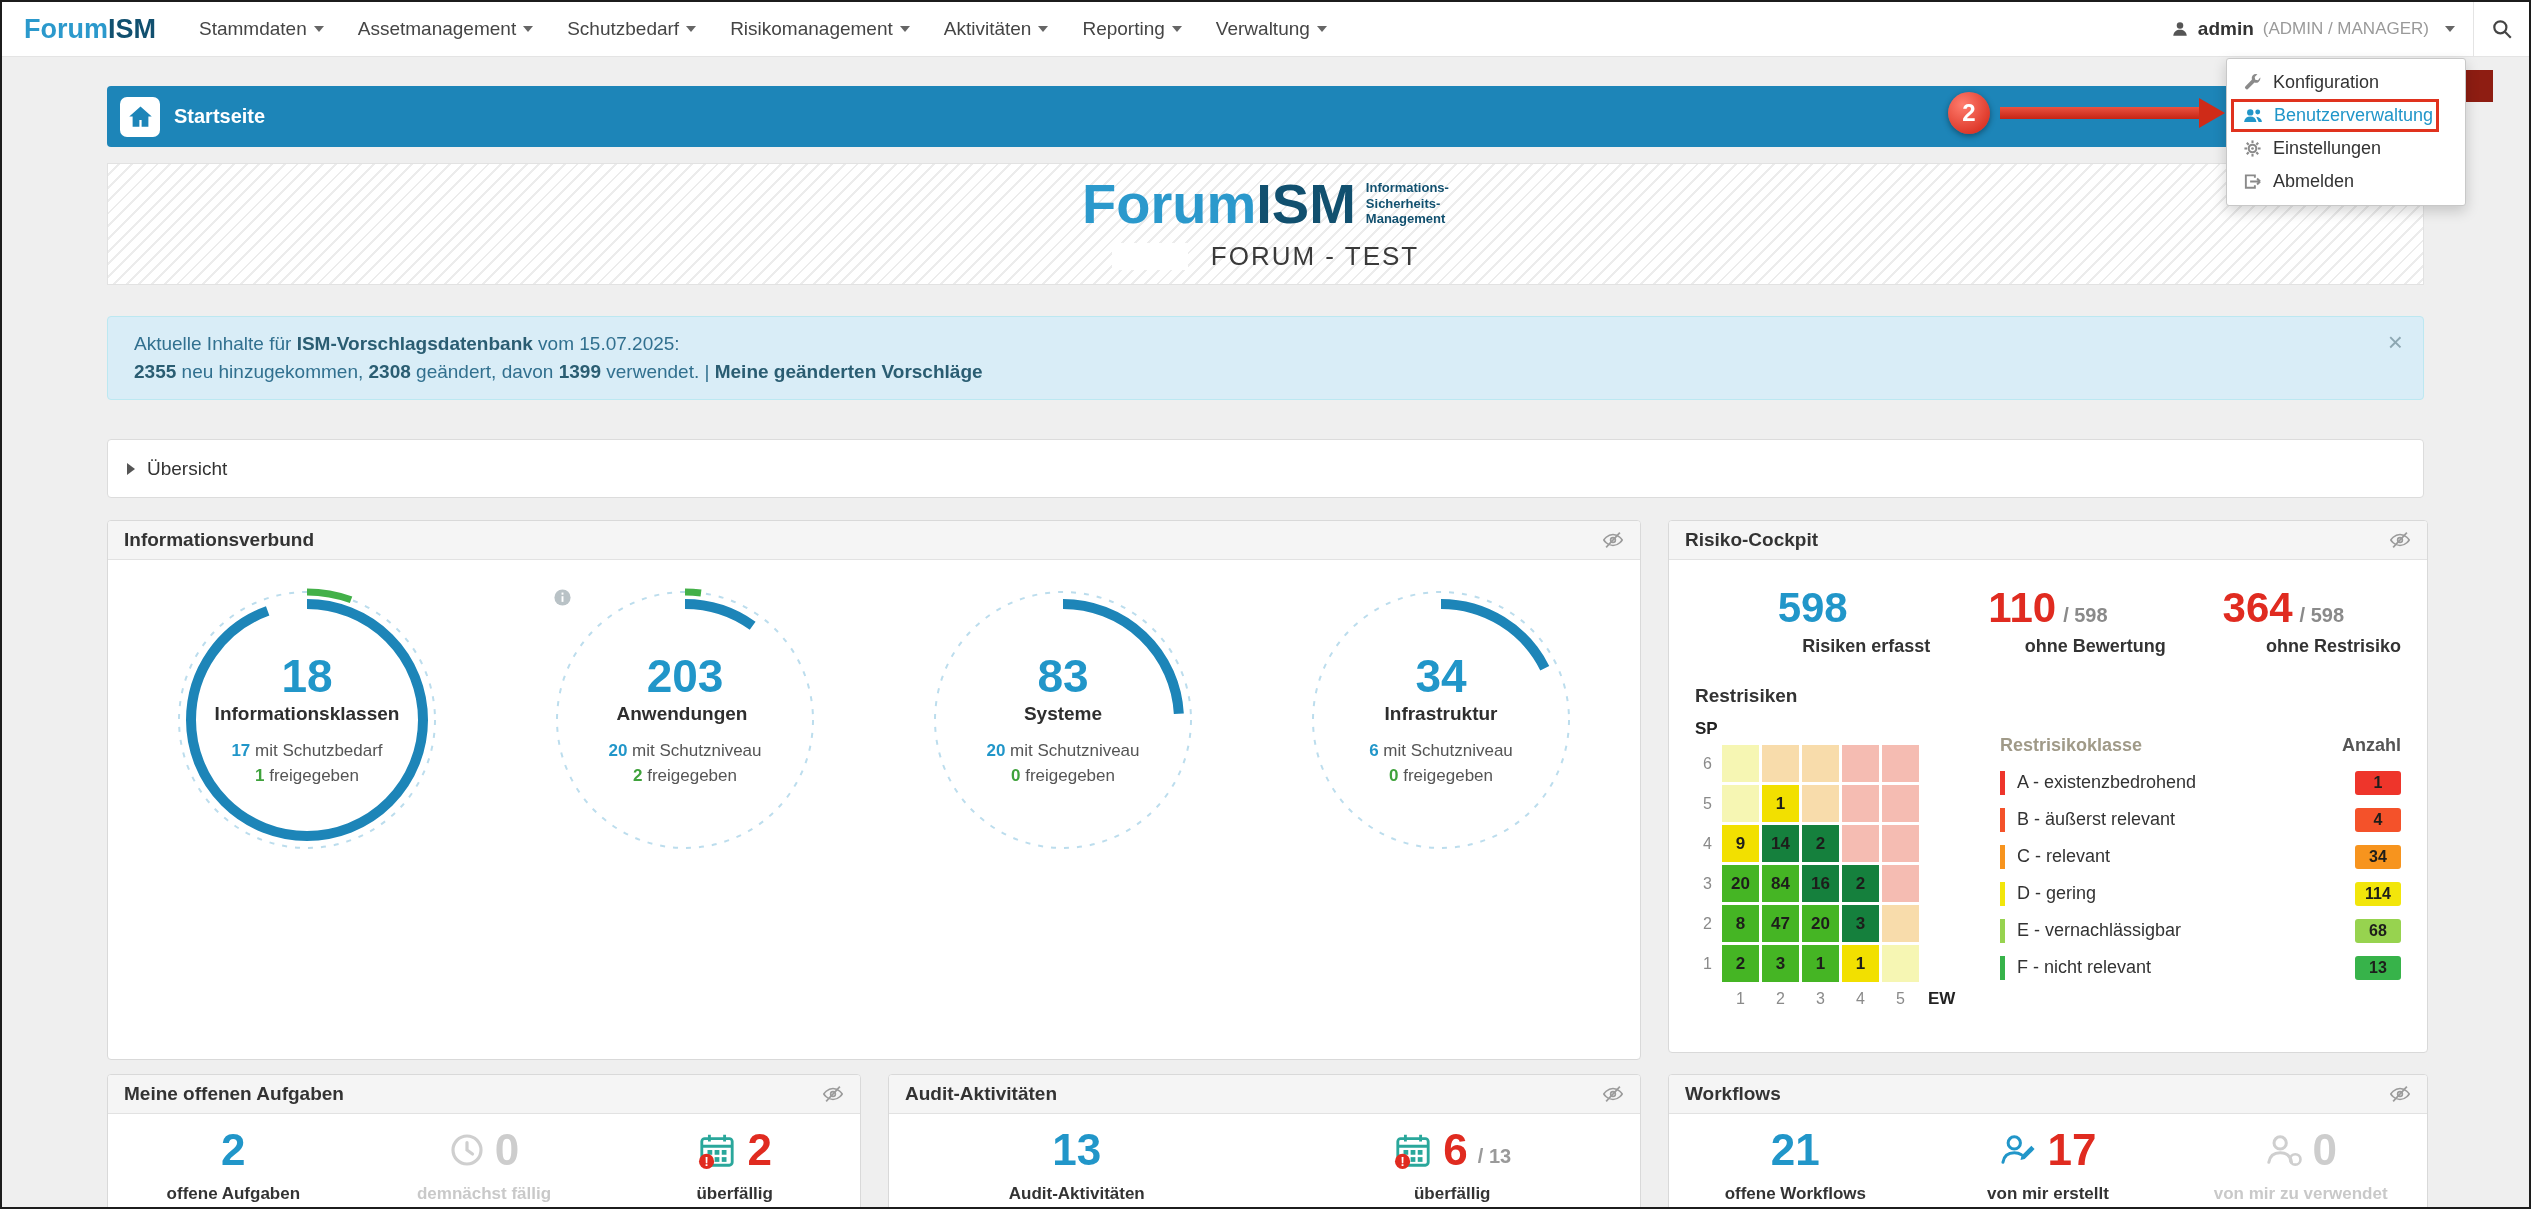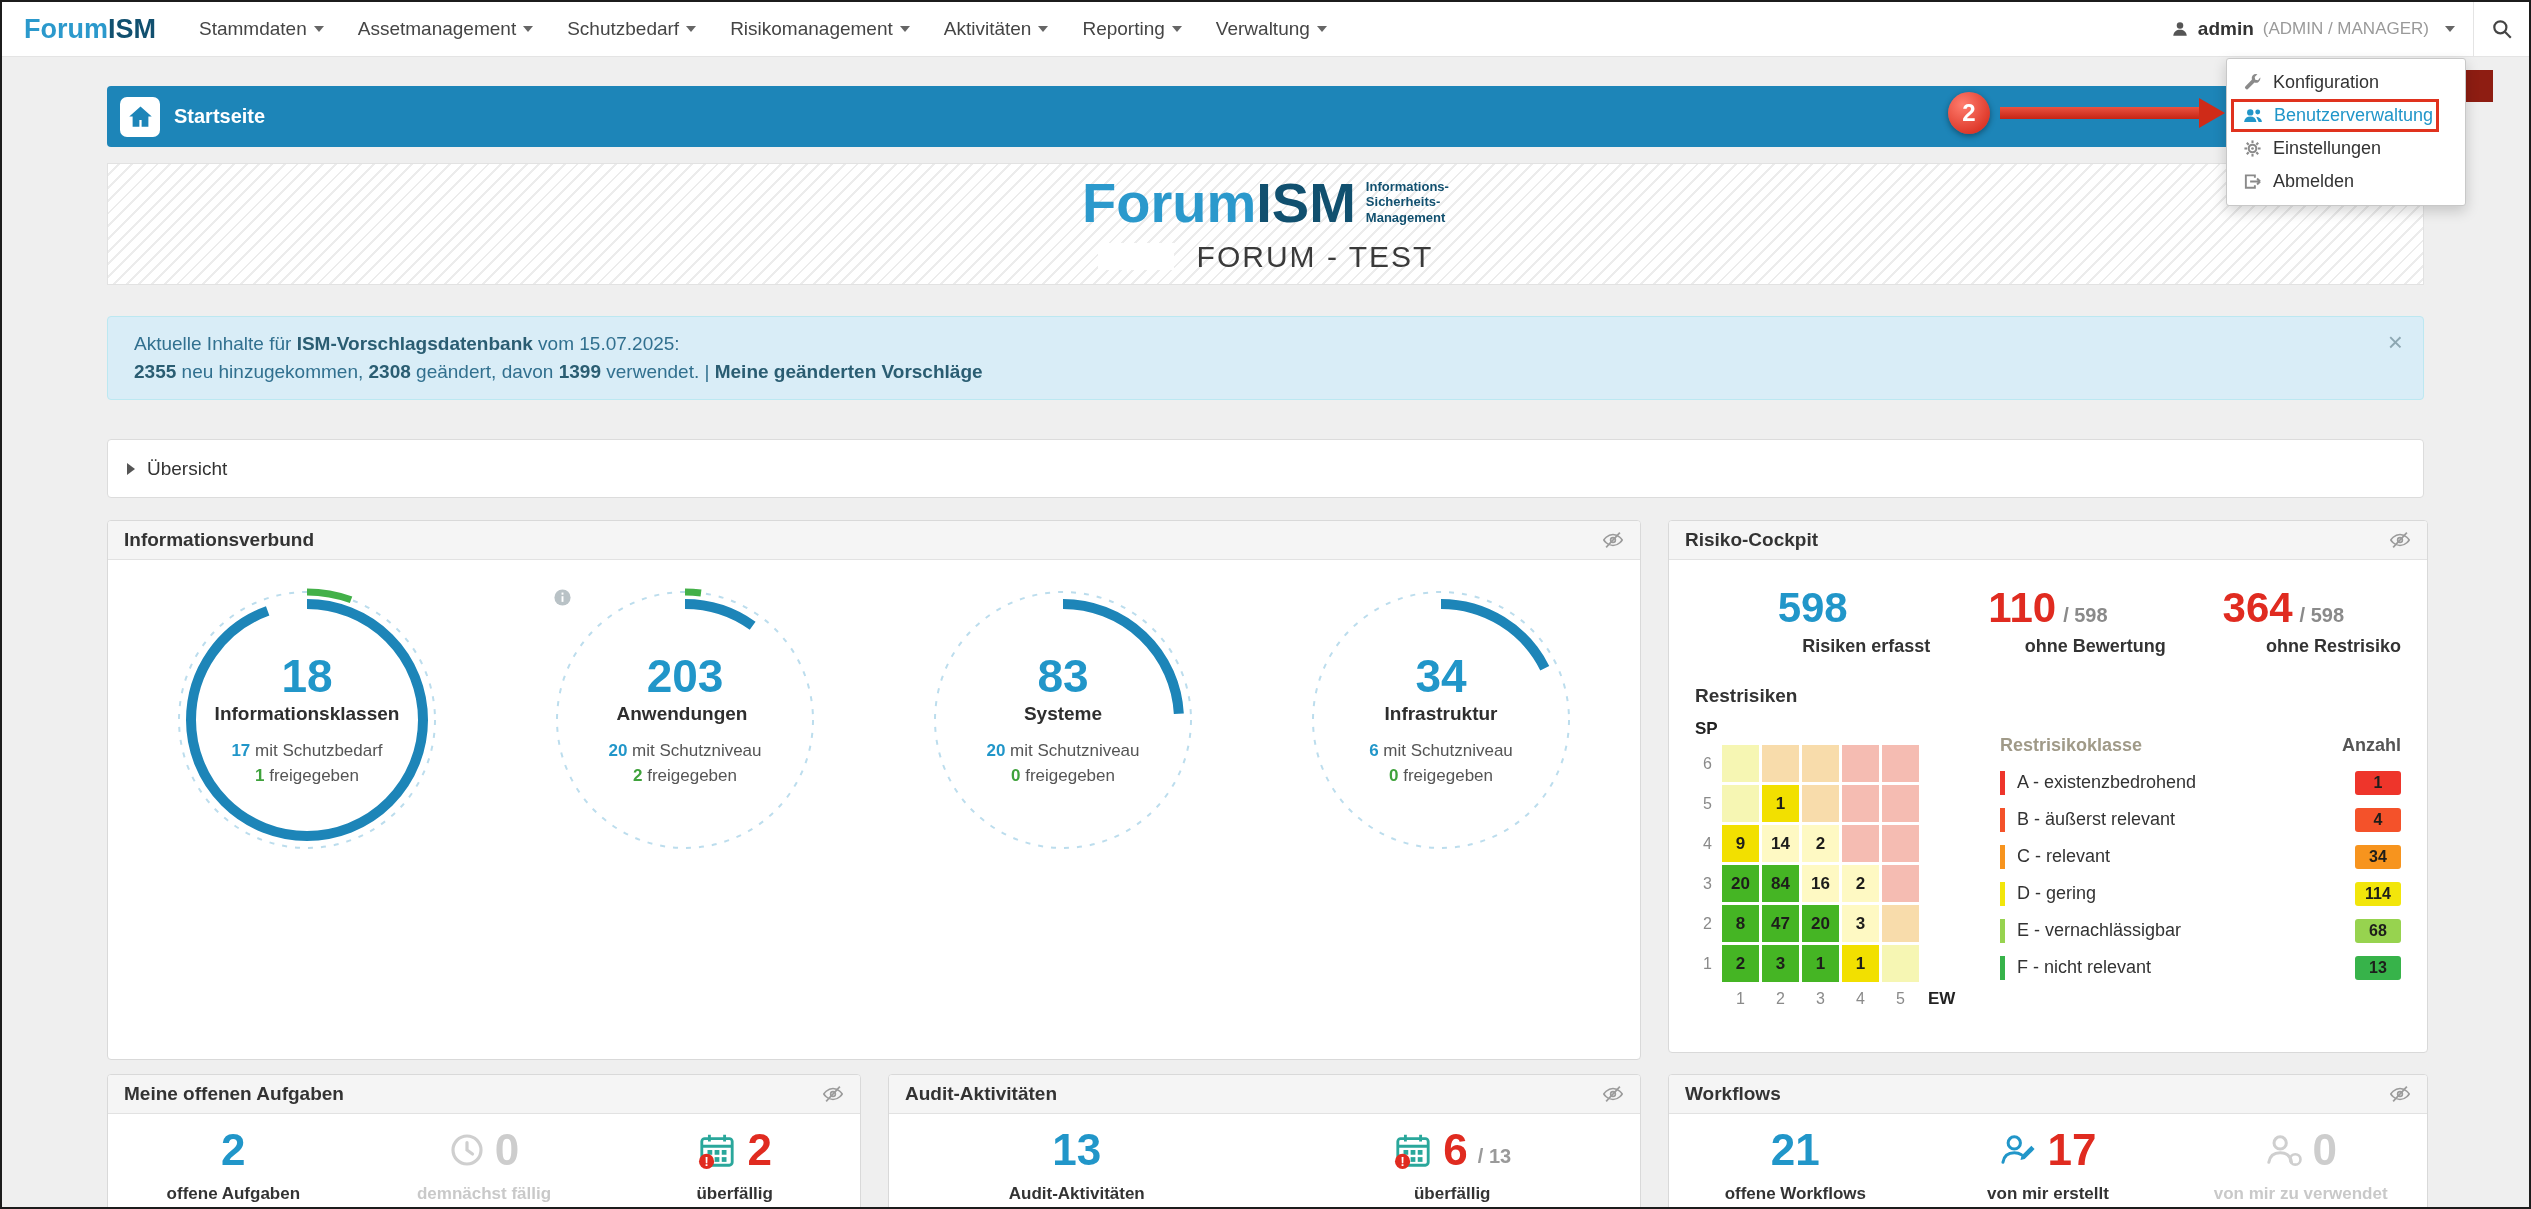--- a/index.html
+++ b/index.html
@@ -26,21 +26,21 @@
   .bluebar{height:61px;background:#1d85b8;border-radius:4px;display:flex;align-items:center;padding:0 13px;gap:14px;}
   .home-box{width:40px;height:40px;background:#fff;border-radius:7px;display:flex;align-items:center;justify-content:center;cursor:pointer;}
   .bluebar-title{color:#fff;font-size:20px;font-weight:bold;}
 
   .hero{margin-top:16px;height:122px;background:repeating-linear-gradient(135deg,#ffffff 0 7px,#ececec 7px 9px);border:1px solid #e2e2e2;display:flex;flex-direction:column;align-items:center;justify-content:center;}
   .hero-logo-row{display:flex;align-items:flex-start;gap:10px;}
   .hero-logo{font-size:56px;font-weight:bold;line-height:1;}
   .hero-sub{font-size:13px;color:#11506f;font-weight:bold;line-height:1.2;margin-top:4px;white-space:pre-line;}
   .hero-line2{margin-top:9px;display:flex;align-items:center;gap:9px;}
   .hero-patch{width:76px;height:27px;background:#fff;display:inline-block;}
-  .hero-client{font-size:30px;letter-spacing:2px;color:#3a3a3a;margin-left:14px;}
+  .hero-client{font-size:26px;letter-spacing:2px;color:#3a3a3a;margin-left:14px;}
 
   .alert{margin-top:31px;background:#d9edf7;border:1px solid #bce8f1;border-radius:4px;color:#31708f;padding:13px 26px;font-size:19px;line-height:28px;position:relative;}
   .alert b{color:#2a5d72;}
   .alert .link{cursor:pointer;}
   .alert-close{position:absolute;right:20px;top:12px;font-size:26px;color:#8da7b2;line-height:1;cursor:pointer;}
 
   .uebersicht{margin-top:39px;height:59px;background:#fff;border:1px solid #dcdcdc;border-radius:4px;display:flex;align-items:center;padding:0 19px;gap:12px;font-size:19px;color:#333;cursor:pointer;}
   .tri{width:0;height:0;border-top:6px solid transparent;border-bottom:6px solid transparent;border-left:8px solid #555;}
 
   
@@ -73,21 +73,21 @@
   .rc-suffix{font-size:20px;color:#8a8a8a;font-weight:bold;}
   .rc-label{font-size:18px;font-weight:bold;color:#333;margin-top:6px;}
   .rc-sec{font-size:19px;font-weight:bold;color:#333;margin:28px 0 12px;}
   .rc-flex{display:flex;}
   .m-sp{font-size:17px;font-weight:bold;color:#222;margin:0 0 6px 0;}
   .m-grid{display:grid;grid-template-columns:24px repeat(5,37px) 42px;gap:3px;align-items:center;}
   .m-rowlabel{font-size:16px;color:#8a8a8a;text-align:right;padding-right:7px;}
   .m-cell{width:37px;height:37px;display:flex;align-items:center;justify-content:center;font-size:17px;font-weight:bold;color:#1d1d1b;}
   .m-collabel{font-size:16px;color:#8a8a8a;text-align:center;padding-top:4px;}
   .m-ew{font-size:17px;font-weight:bold;color:#222;padding:4px 0 0 6px;}
-  .c-g{background:#45b524;}.c-y{background:#f2e000;}.c-o{background:#fef9c3;}
+  .c-g{background:#45b524;}.c-y{background:#f2e000;}.c-o{background:#15803d;}
   .c-py{background:#f6f6b3;}.c-po{background:#f8dcab;}.c-pr{background:#f5bcb2;}
   .legend{flex:1;padding-left:36px;margin-top:16px;}
   .legend-head{display:flex;font-size:18px;font-weight:bold;color:#a09a88;margin-bottom:8px;}
   .legend-head .anz{margin-left:auto;color:#555;}
   .legend-row{display:flex;align-items:center;height:37px;}
   .legend-bar{width:5px;height:24px;margin-right:12px;flex:0 0 5px;}
   .legend-label{font-size:18px;color:#333;flex:1;}
   .legend-badge{min-width:46px;padding:3px 7px;border-radius:3px;text-align:center;font-size:16px;font-weight:bold;color:#1d1d1b;}
 
   

